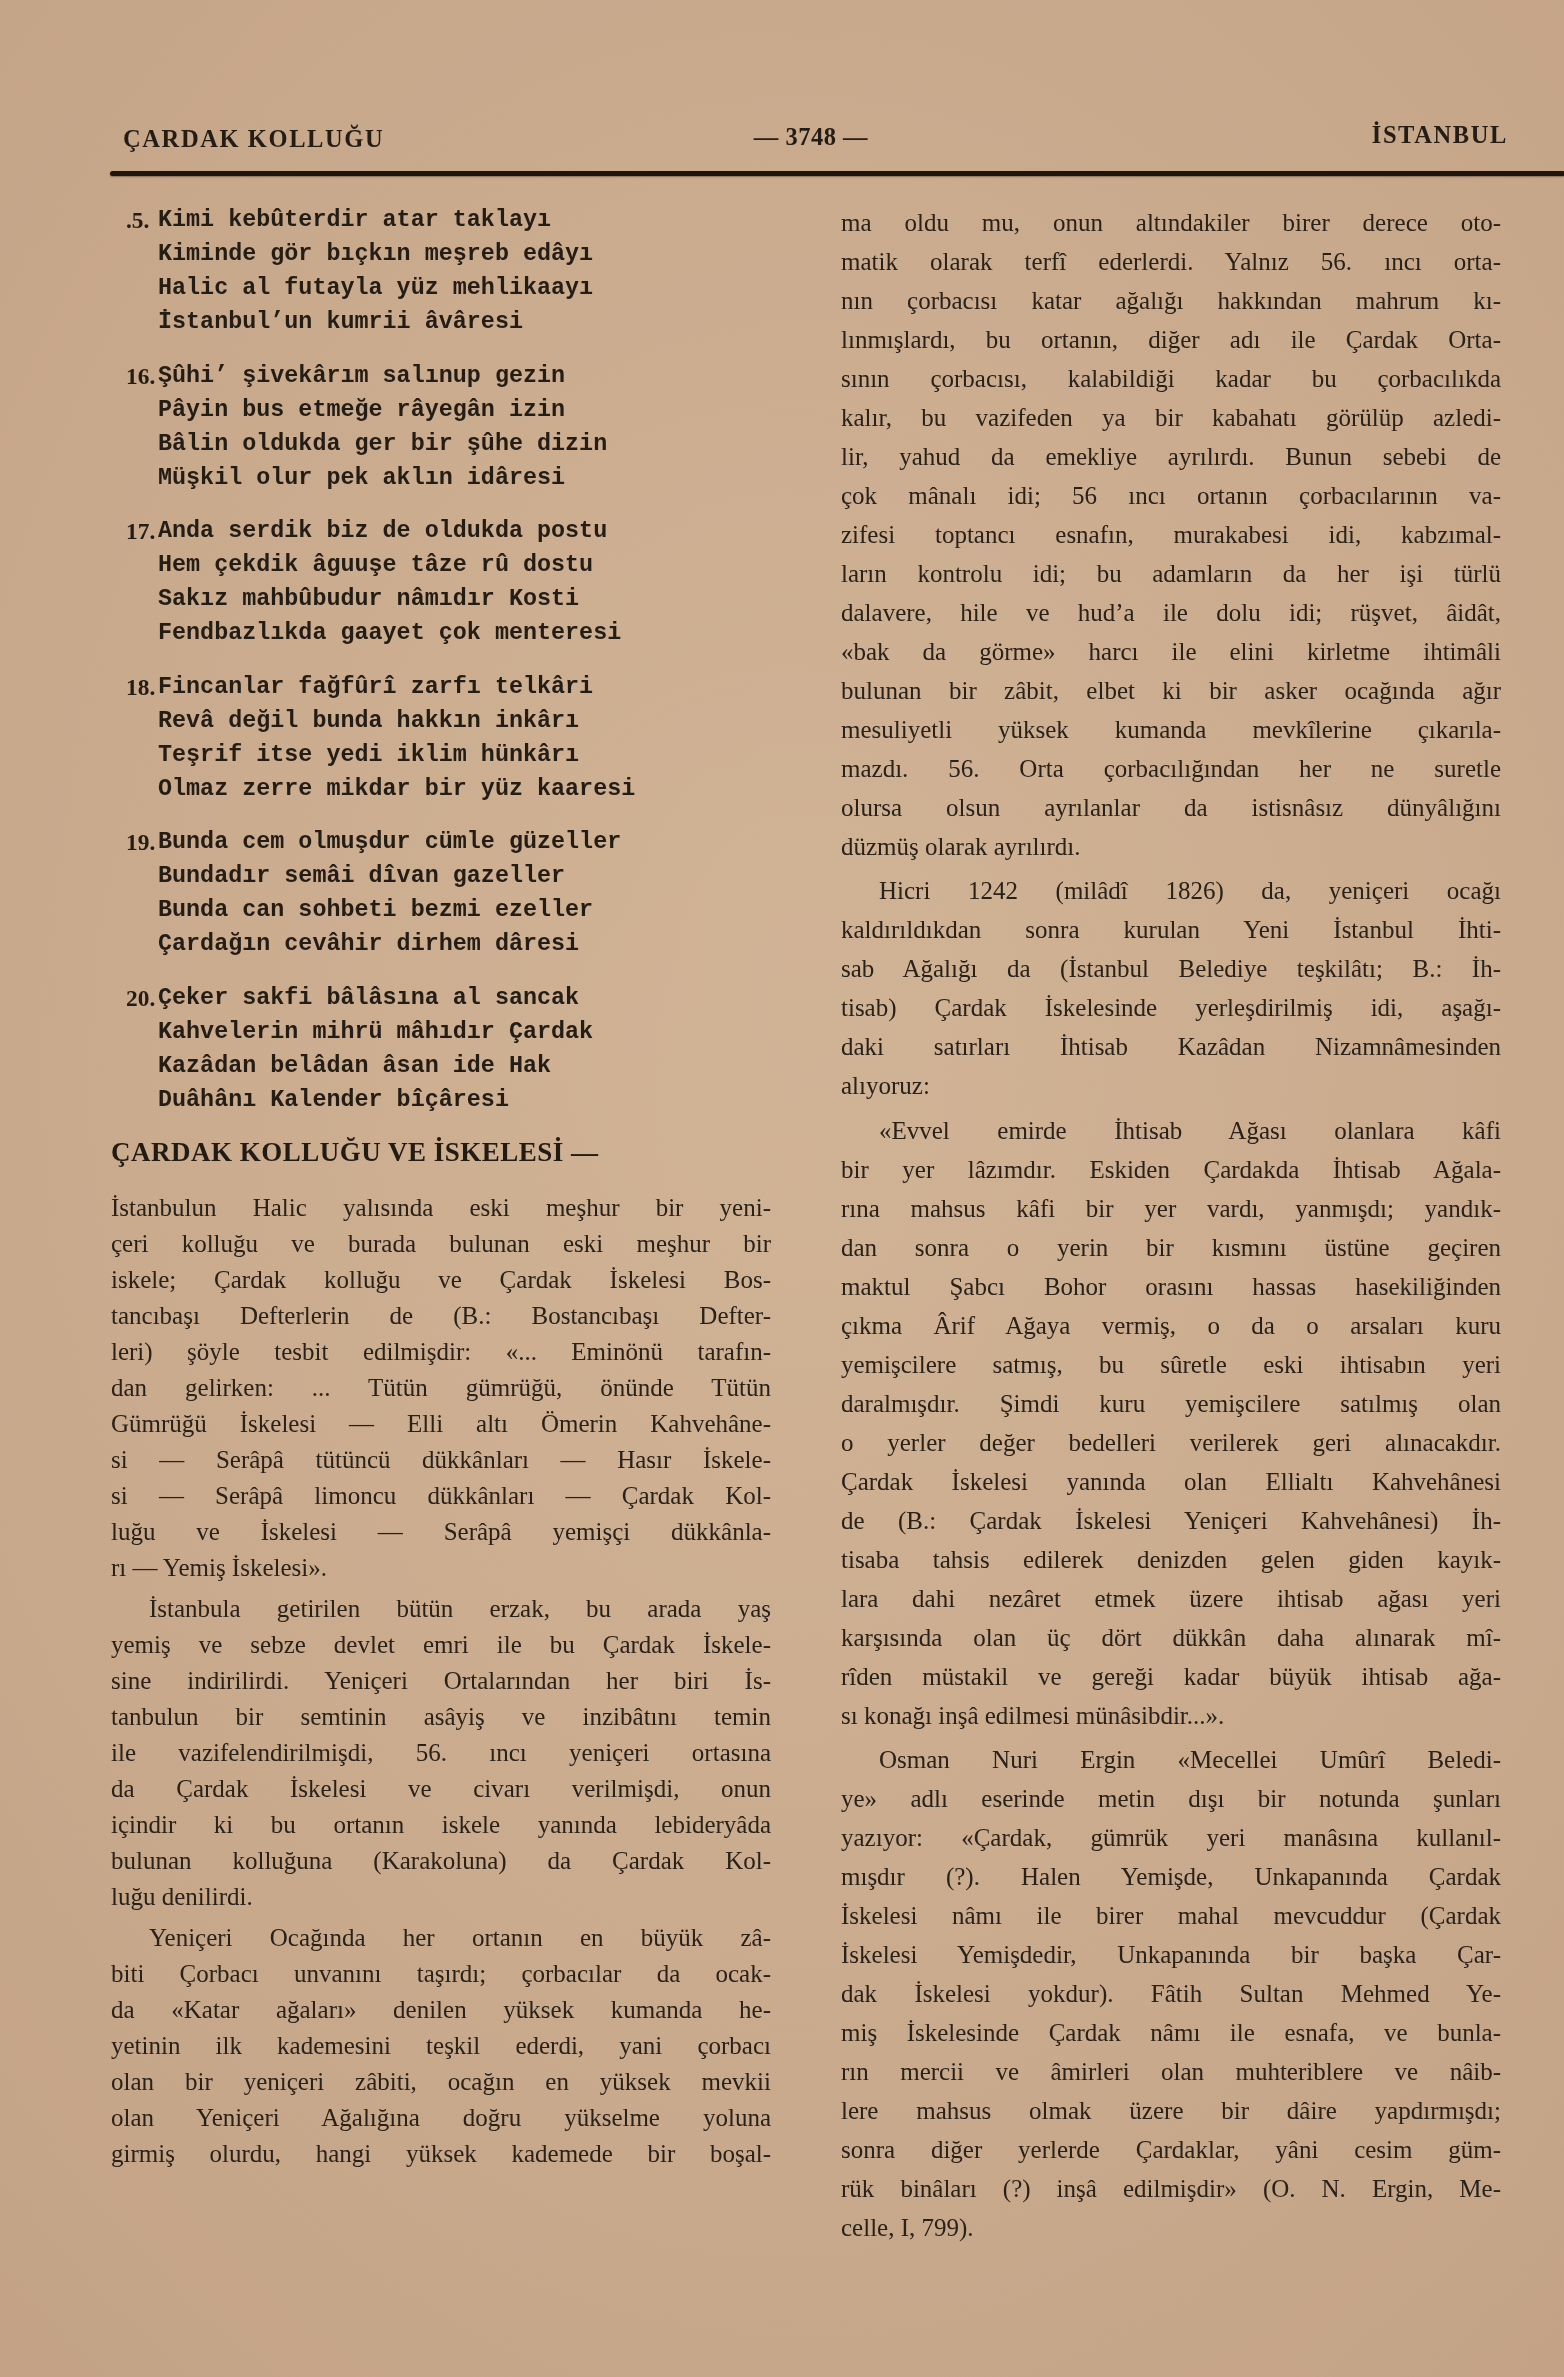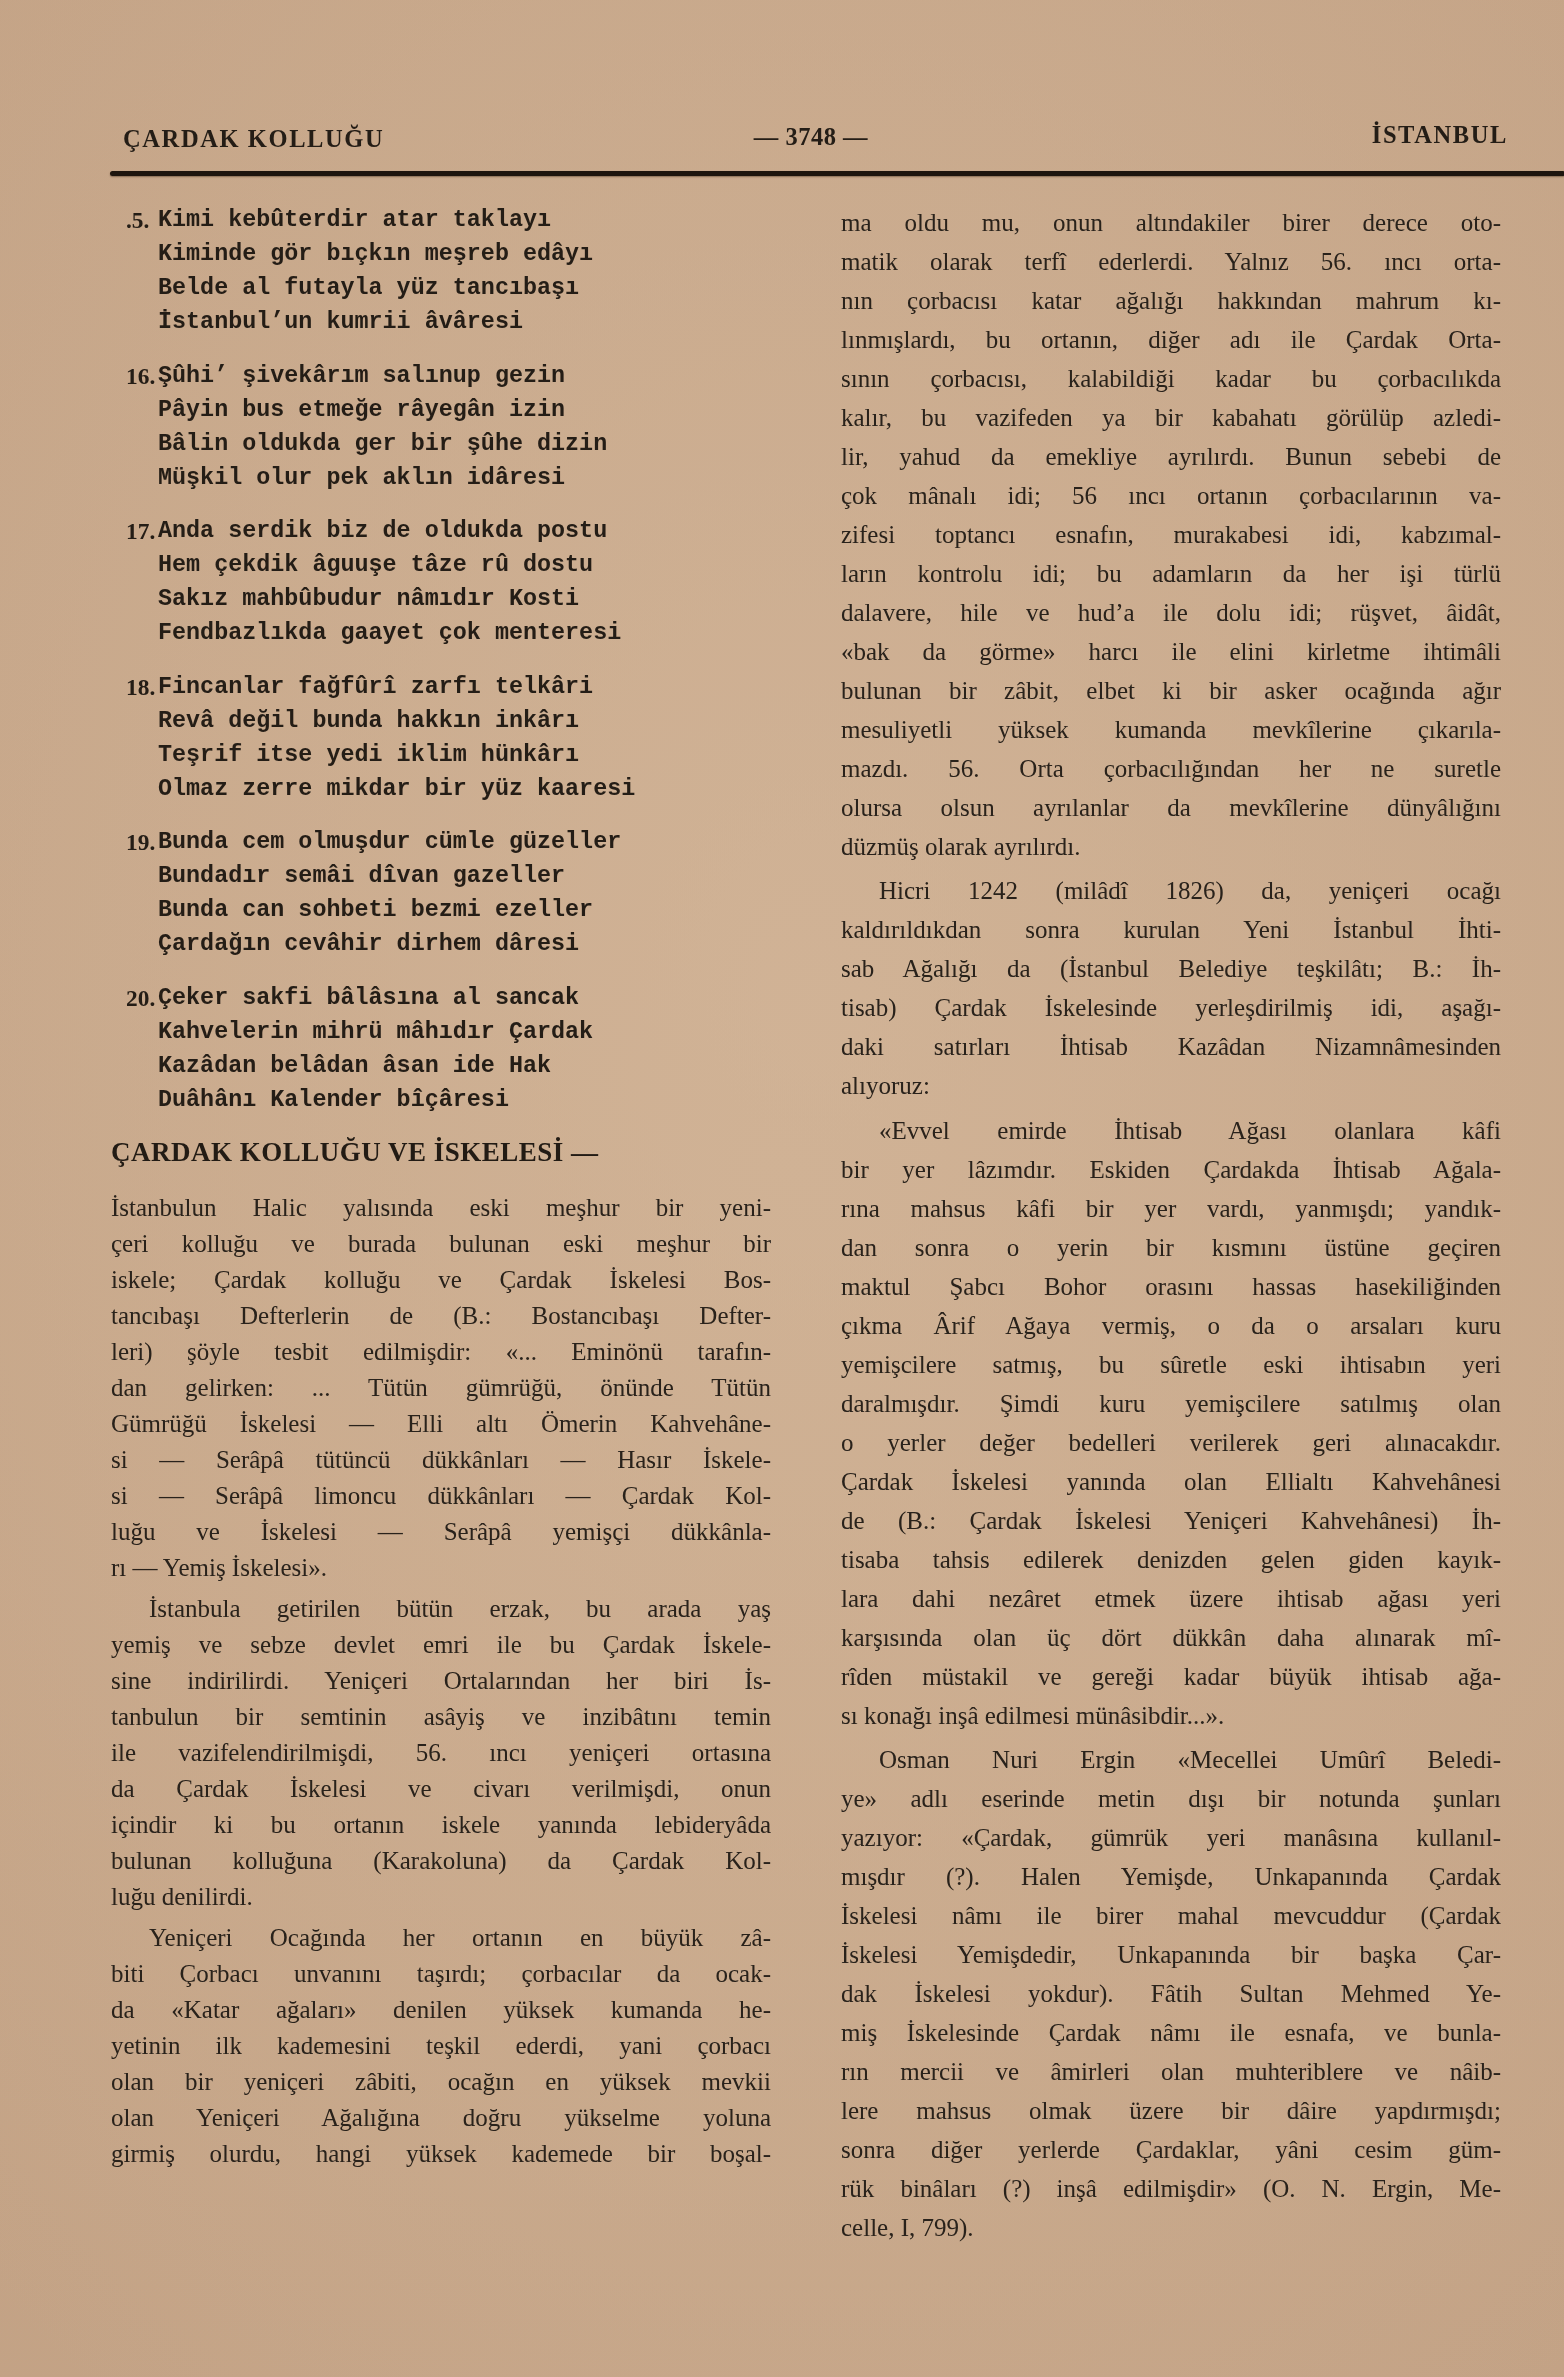--- a/index.html
+++ b/index.html
@@ -47,21 +47,21 @@
   </header>
   <div class="rule"></div>
 
   <main class="columns">
     <section class="col left">
       <div id="poem">
           <div class="stanza">
             <span class="snum">.5.</span>
             <div class="pl">Kimi kebûterdir atar taklayı</div>
             <div class="pl">Kiminde gör bıçkın meşreb edâyı</div>
-            <div class="pl">Belde al futayla yüz tancıbaşı</div>
+            <div class="pl">Halic al futayla yüz mehlikaayı</div>
             <div class="pl">İstanbul’un kumrii âvâresi</div>
           </div>
           <div class="stanza">
             <span class="snum">16.</span>
             <div class="pl">Şûhi’ şivekârım salınup gezin</div>
             <div class="pl">Pâyin bus etmeğe râyegân izin</div>
             <div class="pl">Bâlin oldukda ger bir şûhe dizin</div>
             <div class="pl">Müşkil olur pek aklın idâresi</div>
           </div>
           <div class="stanza">
@@ -141,21 +141,21 @@
             <div class="bl j">kalır, bu vazifeden ya bir kabahatı görülüp azledi-</div>
             <div class="bl j">lir, yahud da emekliye ayrılırdı. Bunun sebebi de</div>
             <div class="bl j">çok mânalı idi; 56 ıncı ortanın çorbacılarının va-</div>
             <div class="bl j">zifesi toptancı esnafın, murakabesi idi, kabzımal-</div>
             <div class="bl j">ların kontrolu idi; bu adamların da her işi türlü</div>
             <div class="bl j">dalavere, hile ve hud’a ile dolu idi; rüşvet, âidât,</div>
             <div class="bl j">«bak da görme» harcı ile elini kirletme ihtimâli</div>
             <div class="bl j">bulunan bir zâbit, elbet ki bir asker ocağında ağır</div>
             <div class="bl j">mesuliyetli yüksek kumanda mevkîlerine çıkarıla-</div>
             <div class="bl j">mazdı. 56. Orta çorbacılığından her ne suretle</div>
-            <div class="bl j">olursa olsun ayrılanlar da mevkîlerine dünyâlığını</div>
+            <div class="bl j">olursa olsun ayrılanlar da istisnâsız dünyâlığını</div>
             <div class="bl end">düzmüş olarak ayrılırdı.</div>
           </div>
           <div class="para">
             <div class="bl j ind">Hicri 1242 (milâdî 1826) da, yeniçeri ocağı</div>
             <div class="bl j">kaldırıldıkdan sonra kurulan Yeni İstanbul İhti-</div>
             <div class="bl j">sab Ağalığı da (İstanbul Belediye teşkilâtı; B.: İh-</div>
             <div class="bl j">tisab) Çardak İskelesinde yerleşdirilmiş idi, aşağı-</div>
             <div class="bl j">daki satırları İhtisab Kazâdan Nizamnâmesinden</div>
             <div class="bl end">alıyoruz:</div>
           </div>

